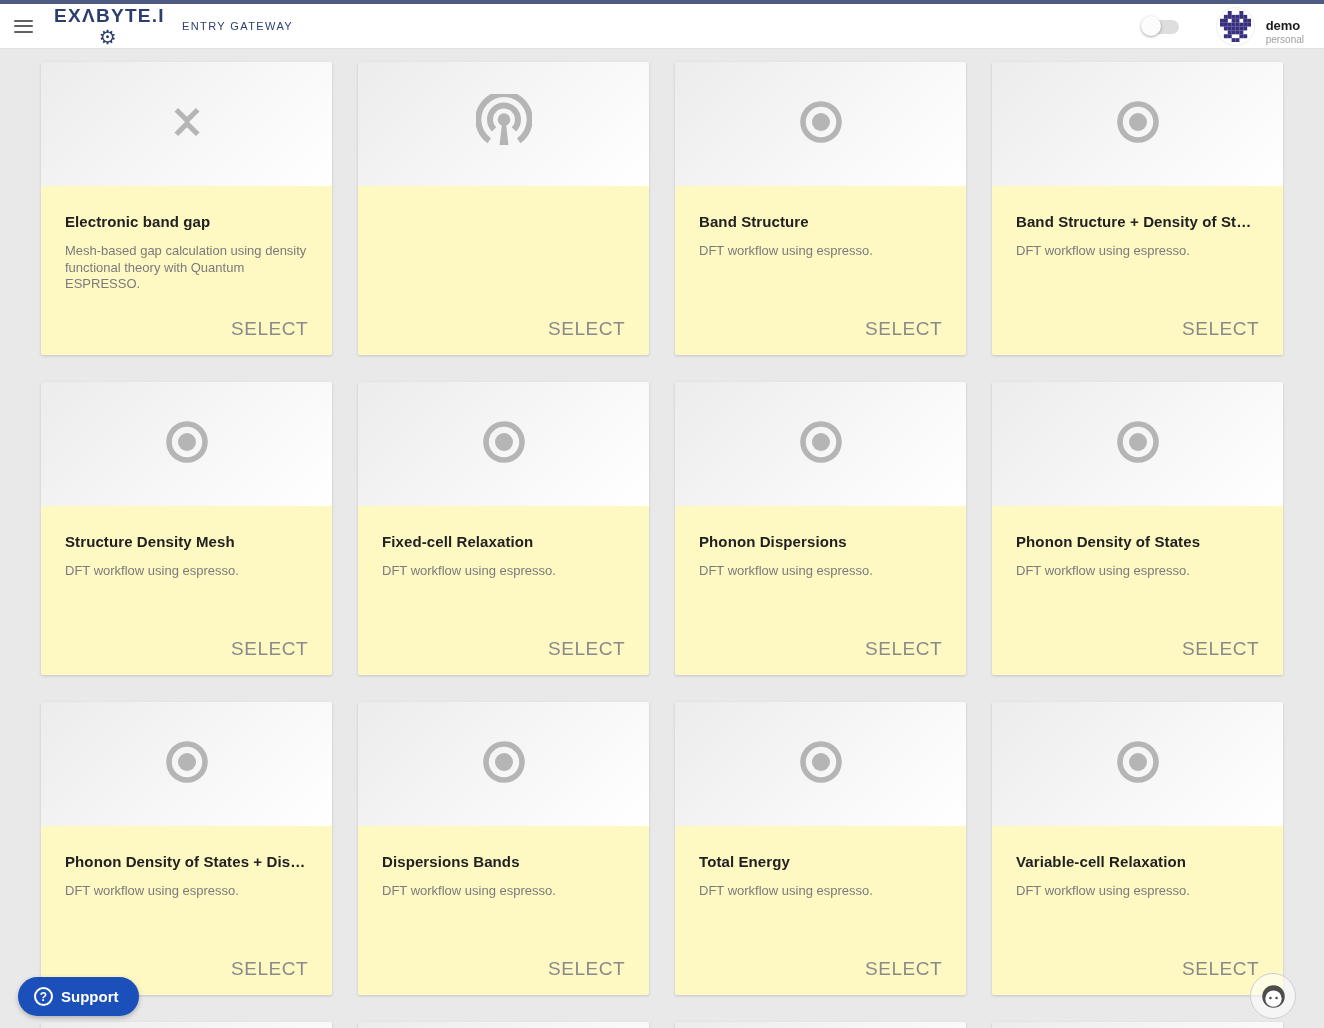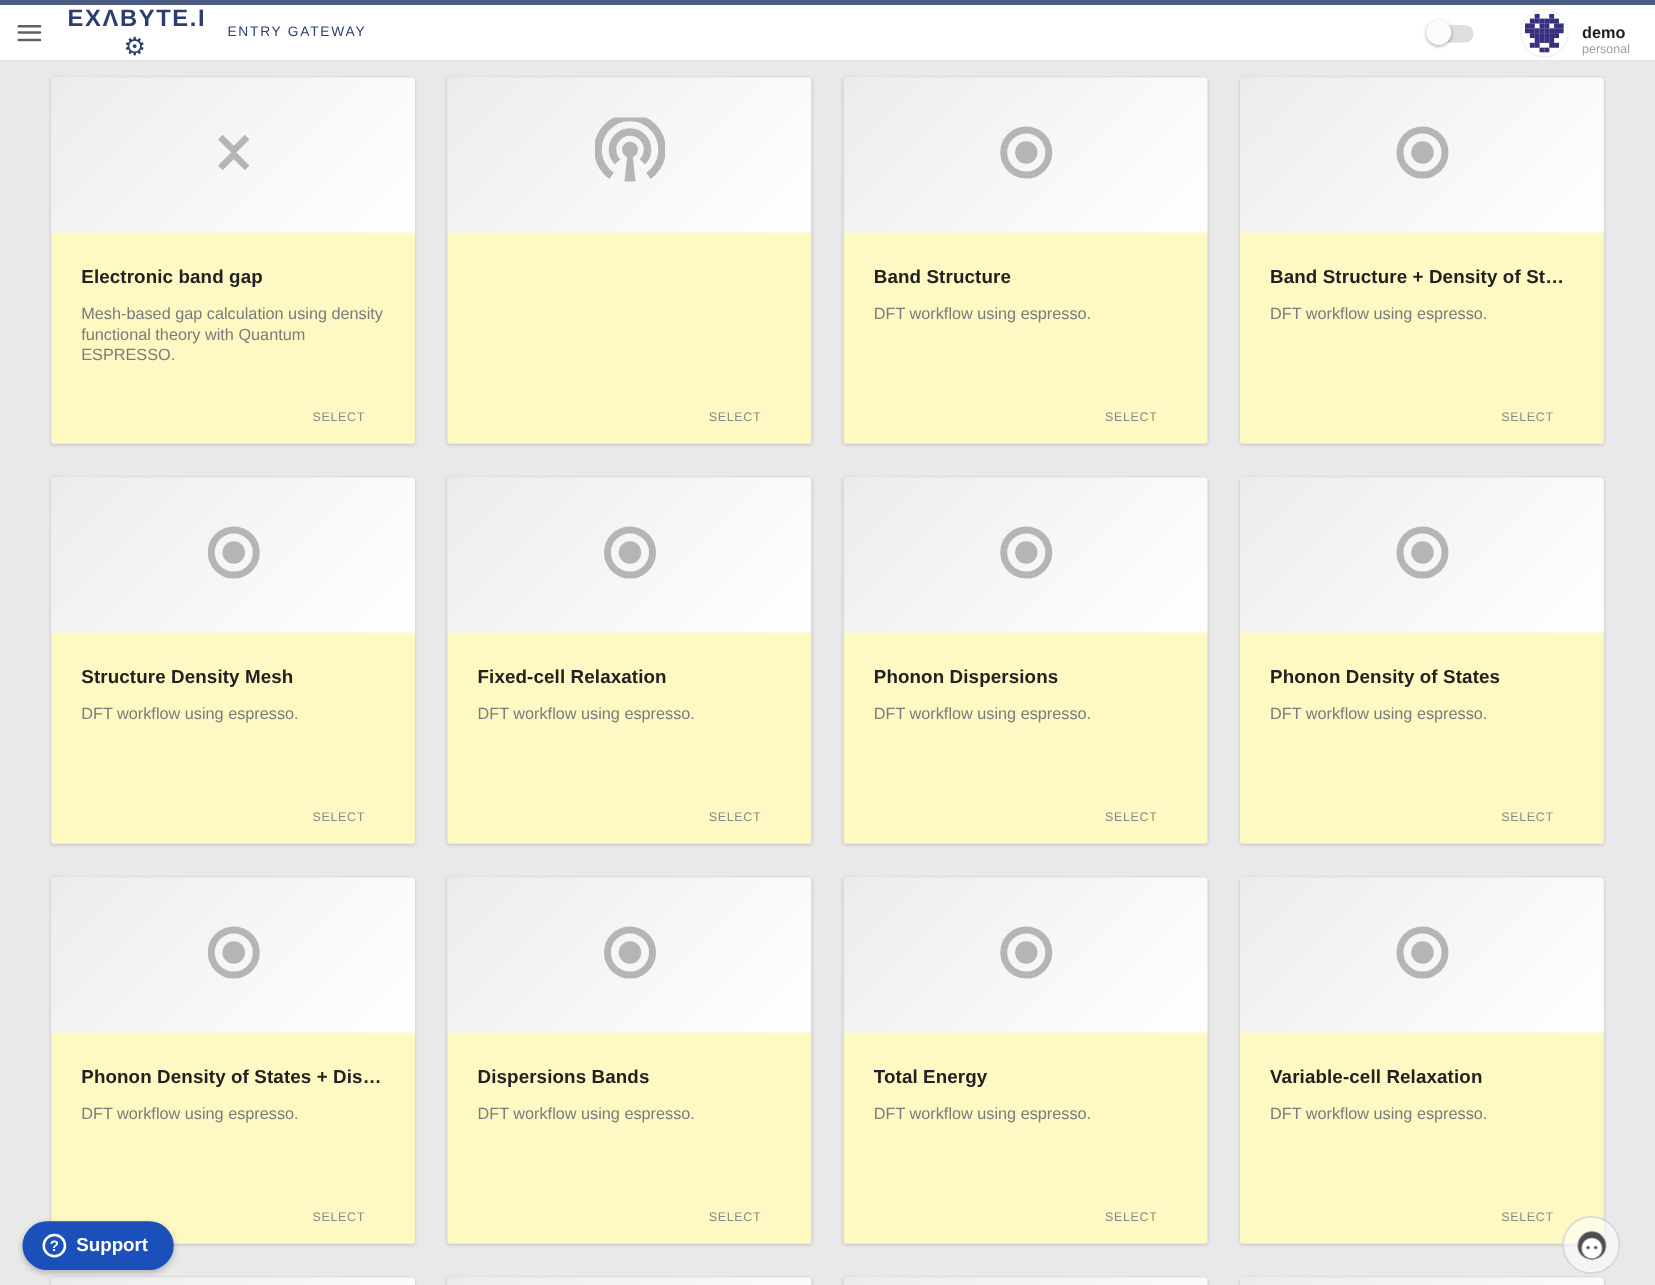--- a/index.html
+++ b/index.html
@@ -36,21 +36,21 @@
   .grid { margin:13px 41px 0; display:grid; grid-template-columns:repeat(4,1fr);
     column-gap:26px; row-gap:27px; grid-auto-rows:293px; }
   .card { position:relative; background:#fef9c3; border-radius:2px;
     box-shadow:0 1px 3px rgba(0,0,0,.16); overflow:hidden; }
   .card-media { height:124px; background:linear-gradient(135deg,#ececec 0%,#f8f8f8 60%,#ffffff 100%);
     display:flex; align-items:center; justify-content:center; }
   .card-body { padding:27px 24px 0; }
   .card-title { font-size:15px; font-weight:bold; color:#212121; letter-spacing:.1px;
     white-space:nowrap; overflow:hidden; text-overflow:ellipsis; }
   .card-desc { margin-top:13px; font-size:13px; line-height:16.5px; color:#7b7b7b; }
-  .select-btn { position:absolute; right:40px; bottom:15px; font-size:10px; color:#8a8a8a;
+  .select-btn { position:absolute; right:24px; bottom:15px; font-size:19px; color:#8a8a8a;
     letter-spacing:.5px; font-weight:500; cursor:pointer; background:none; border:none;
     font-family:inherit;margin-top:16px; }
 
   .support-btn { position:fixed; left:18px; bottom:12px; height:39px; padding:0 20px 0 16px;
     border:none; border-radius:20px; background:#1b4fba; color:#fff; display:inline-flex;
     align-items:center; gap:8px; font-family:inherit; font-size:15px; font-weight:bold;
     cursor:pointer; box-shadow:0 2px 5px rgba(0,0,0,.25); z-index:20; }
   .q-icon { width:19px; height:19px; border:2px solid #fff; border-radius:50%;
     display:inline-flex; align-items:center; justify-content:center;
     font-size:12px; font-weight:bold; line-height:1; }

